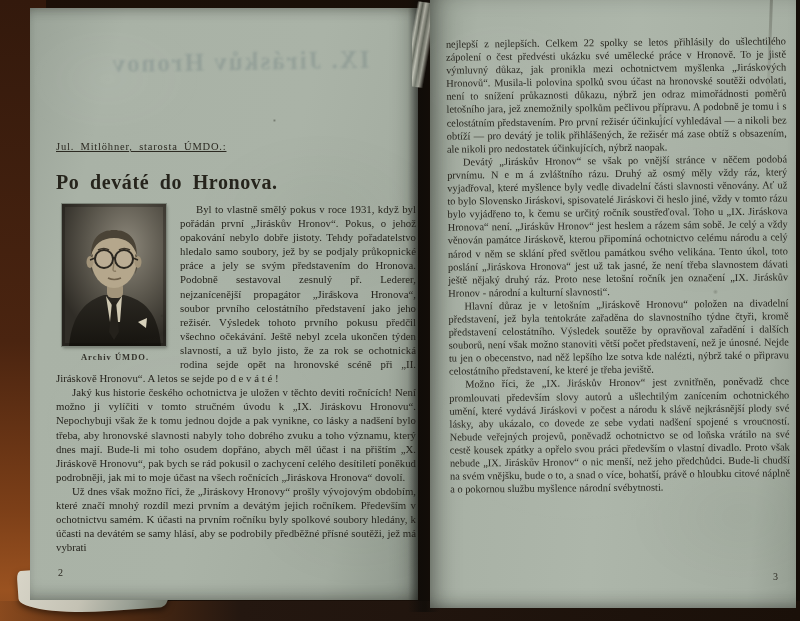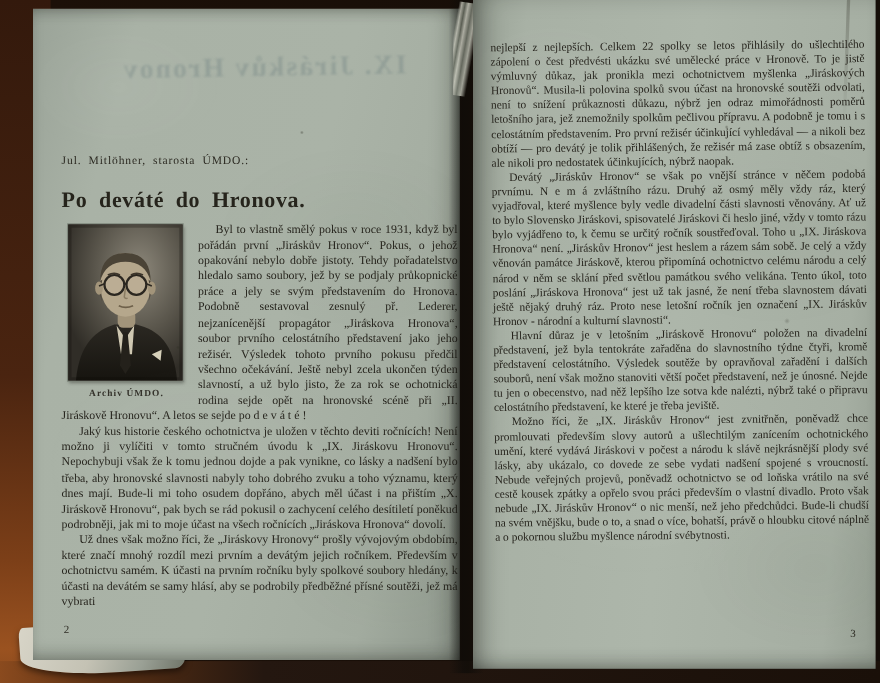--- a/index.html
+++ b/index.html
@@ -48,21 +48,21 @@
   .page-edges { position:absolute; left:412px; top:2px; width:22px; height:86px;
       background:linear-gradient(100deg, transparent 15%, #c9cabd 22%, #6e7367 30%, #d2d3c6 38%, #7a7f73 48%, #c4c6b9 58%, transparent 70%);
       transform:skewY(8deg); opacity:.8; }
 
   
   .ghost { position:absolute; top:40px; left:70px; width:280px; text-align:center;
       transform:scaleX(-1) rotate(1deg); font-weight:bold; font-size:25px; letter-spacing:2px;
       color:rgba(60,84,96,.20); filter:blur(1.2px); }
 
   .author { position:absolute; top:133px; left:26px; font-size:10.5px; letter-spacing:.8px;
-      word-spacing:3px; color:#2c2a22; }
+      word-spacing:3px; color:#2c2a22;text-decoration:underline; }
   .title { position:absolute; top:163px; left:26px; width:356px; 
       font-size:20px; font-weight:bold; letter-spacing:.6px; word-spacing:5px; color:#26241c; }
 
   .body-left { position:absolute; top:194px; left:26px; width:360px; color:#26241d; }
   .body-right { position:absolute; top:36px; left:18px; width:340px; color:#26241d;
       transform:rotate(-.55deg); }
 
   .para { font-size:10.8px; line-height:14.1px; text-align:justify; }
   .body-right .para { font-size:10.4px; line-height:13.1px; }
   .indent { text-indent:16px; }

